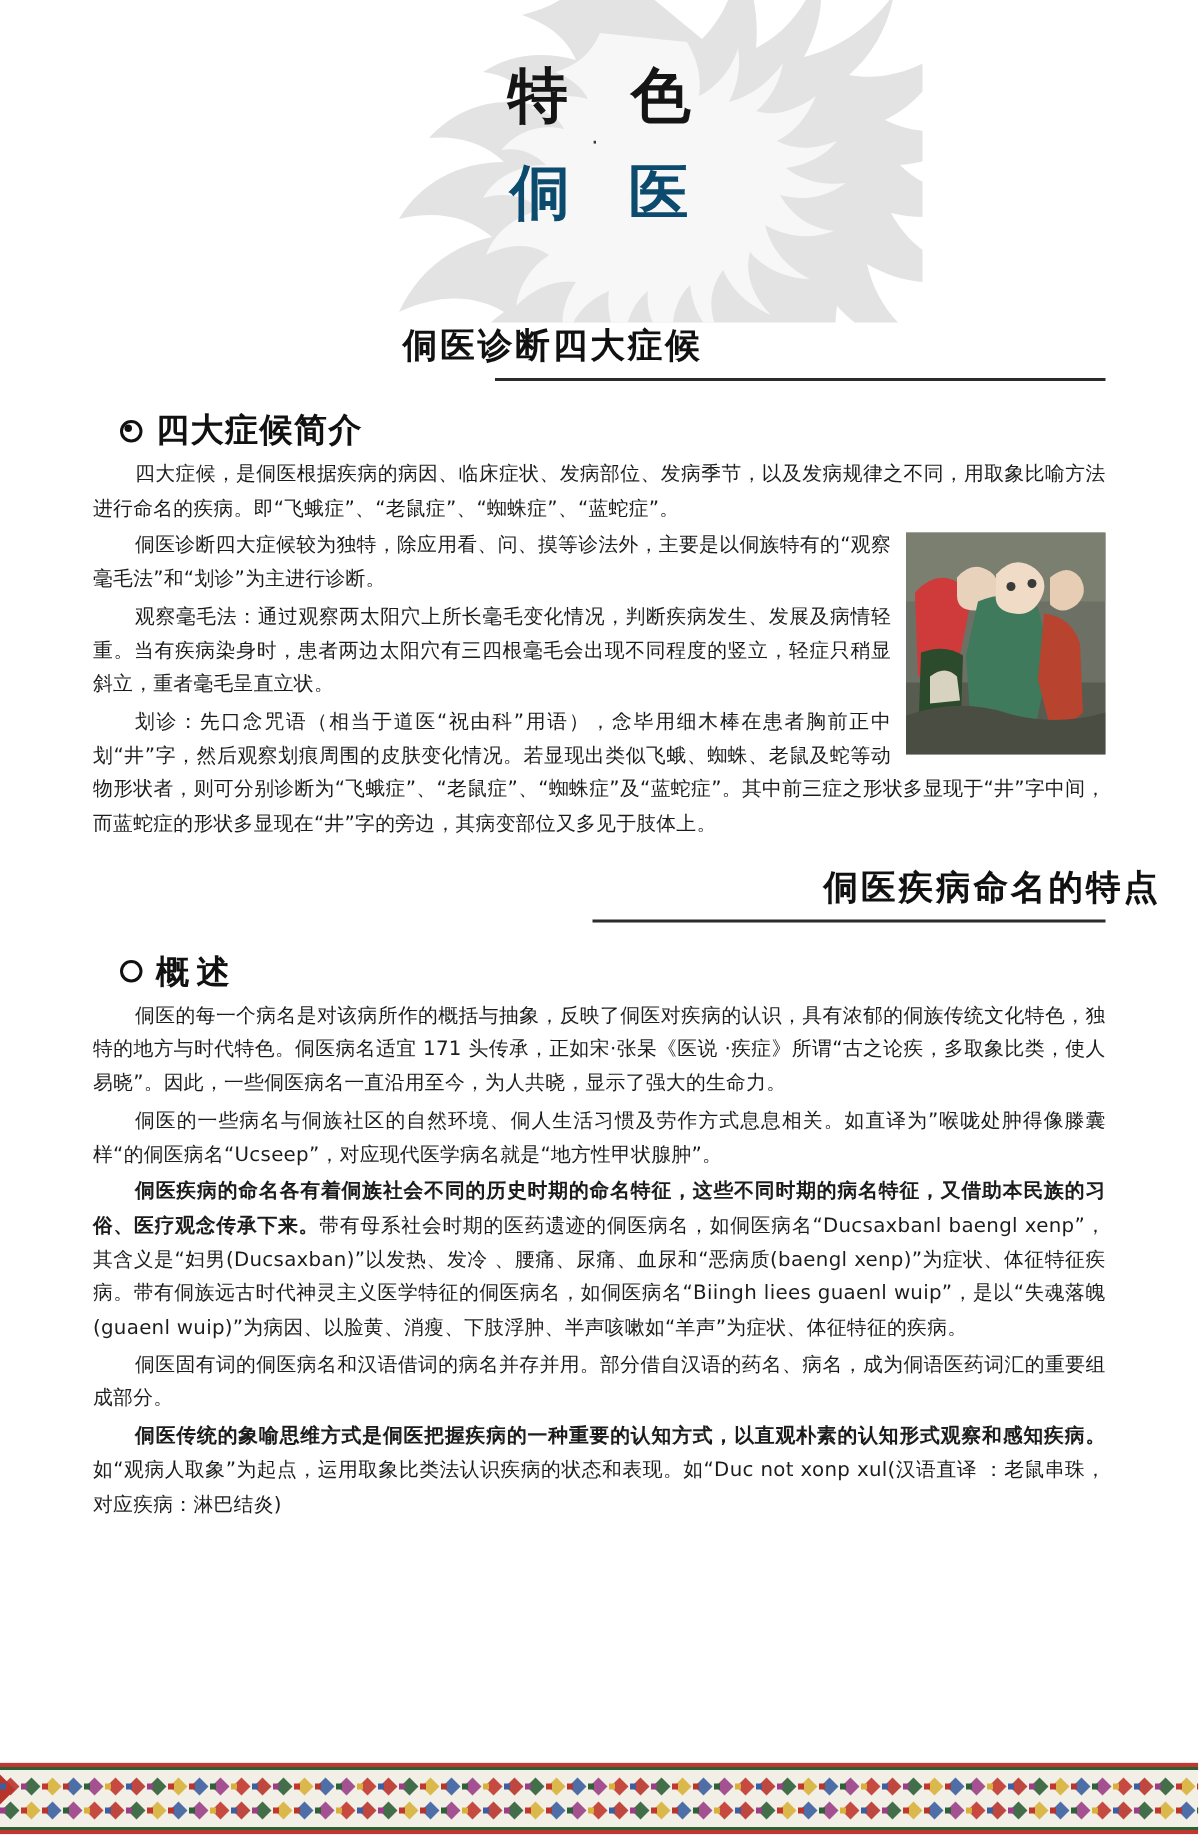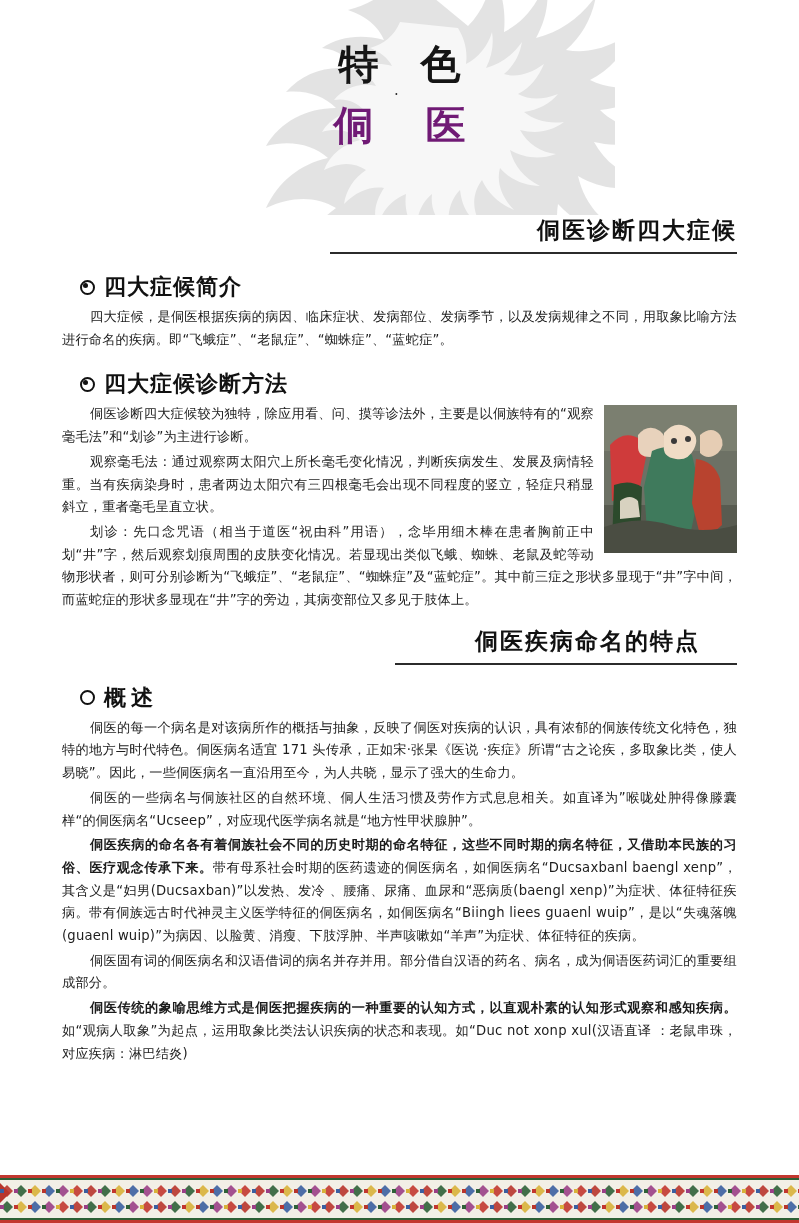--- a/index.html
+++ b/index.html
@@ -48,48 +48,48 @@
     text-indent: 14px;
   }
   .title-sep {
     font-size: 15px;
     letter-spacing: 6px;
     color: #333;
     margin: 2px 0 0 0;
     line-height: 1;
   }
   .title-line2 {
-    font-family: Liberation Mono, monospace;
+    font-family: Liberation Sans, sans-serif;
     font-size: 40px;
     font-weight: bold;
     letter-spacing: 14px;
-    color: #701a75;
+    color: #0c4a6e;
     line-height: 1.2;
     margin-top: 2px;
     text-indent: 14px;
   }
 
   
   .sec-headline {
-    text-align: right;
+    text-align: center;
     padding-right: 62px;
     font-family: "DejaVu Serif", "Liberation Serif", serif;
     font-size: 23px;
     font-weight: bold;
     letter-spacing: 2px;
     color: #111;
   }
   .sec-rule {
     height: 2px;
     background: #2b2b2b;
     margin: 6px 62px 0 330px;
   }
   .sec-headline2 {
     text-align: right;
-    padding-right: 99px;
+    padding-right: 25px;
     font-family: "DejaVu Serif", "Liberation Serif", serif;
     font-size: 23px;
     font-weight: bold;
     letter-spacing: 2px;
     color: #111;
   }
   .sec-rule2 {
     height: 2px;
     background: #2b2b2b;
     margin: 6px 62px 0 395px;
@@ -190,24 +190,20 @@
 <div class="sec-rule"></div>
 
 <div class="content">
 
   <div class="sub-head">
     <span class="bullet-ring filled"></span>
     <span class="sub-head-text">四大症候简介</span>
   </div>
   <p class="para indent">四大症候，是侗医根据疾病的病因、临床症状、发病部位、发病季节，以及发病规律之不同，用取象比喻方法进行命名的疾病。即“飞蛾症”、“老鼠症”、“蜘蛛症”、“蓝蛇症”。</p>
 
-  <div class="sub-head">
-    <span class="bullet-ring filled"></span>
-    <span class="sub-head-text">四大症候诊断方法</span>
-  </div>
 
   <div class="photo">
     <svg viewBox="0 0 133 148" width="133" height="148">
       <rect width="133" height="148" fill="#6d7165"></rect>
       <rect y="0" width="133" height="46" fill="#7b7f70"></rect>
       <rect y="100" width="133" height="48" fill="#585b50"></rect>
       <path d="M6 40 q14 -16 30 -6 l6 18 -8 40 -26 4z" fill="#cf3b3b"></path>
       <path d="M10 80 q16 -6 28 2 l-2 60 -28 0z" fill="#2c4a2c"></path>
       <path d="M34 30 q10 -12 22 -4 8 6 4 16 -4 10 -14 10 -12 0 -12 -10z" fill="#e8d2bc"></path>
       <path d="M48 46 q24 -10 40 4 l8 34 -12 56 -40 2 -4 -60z" fill="#3f7a5c"></path>

